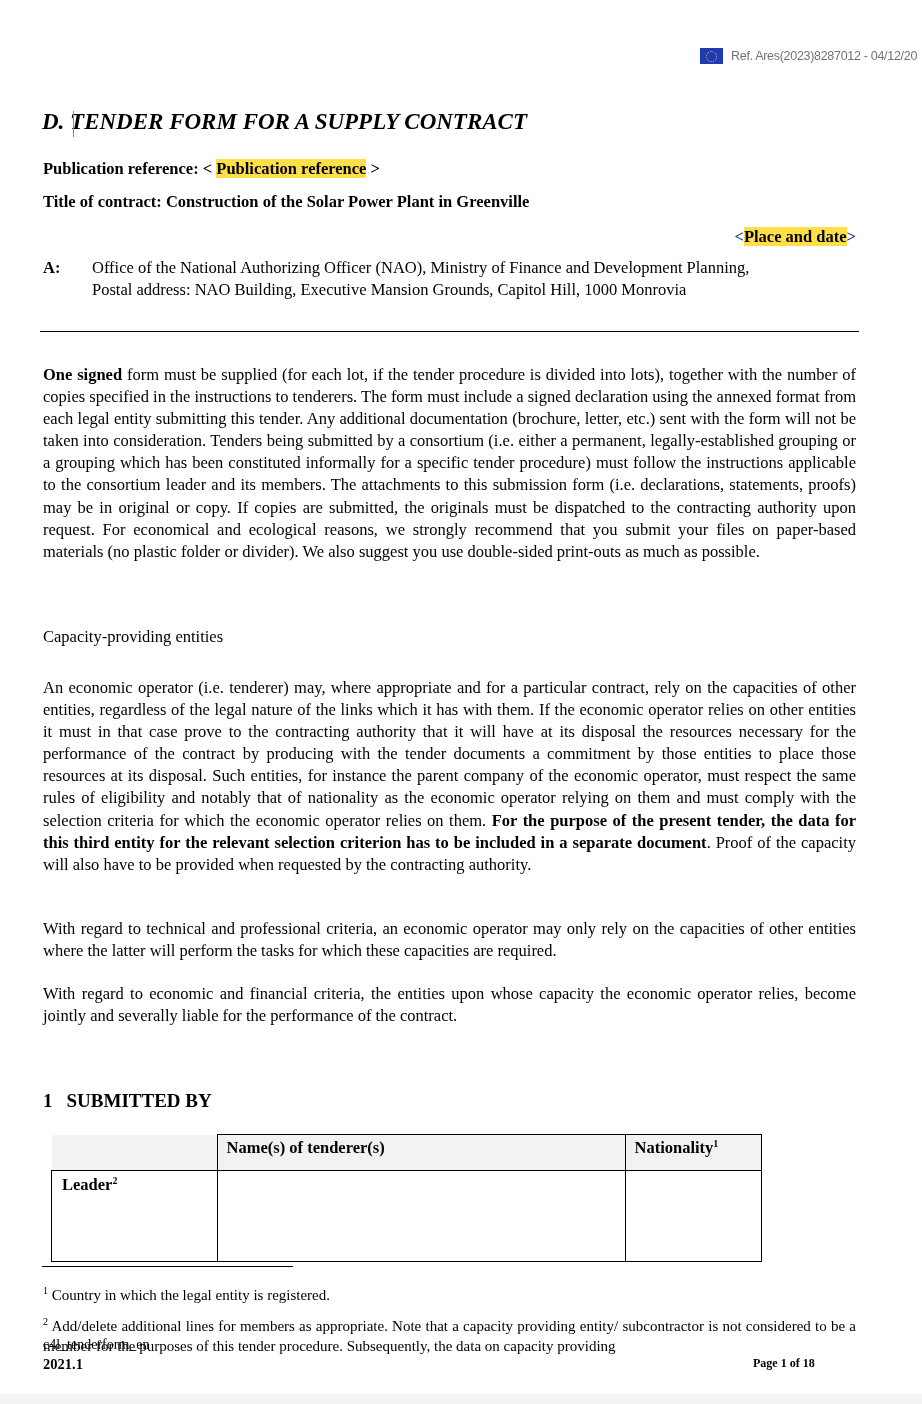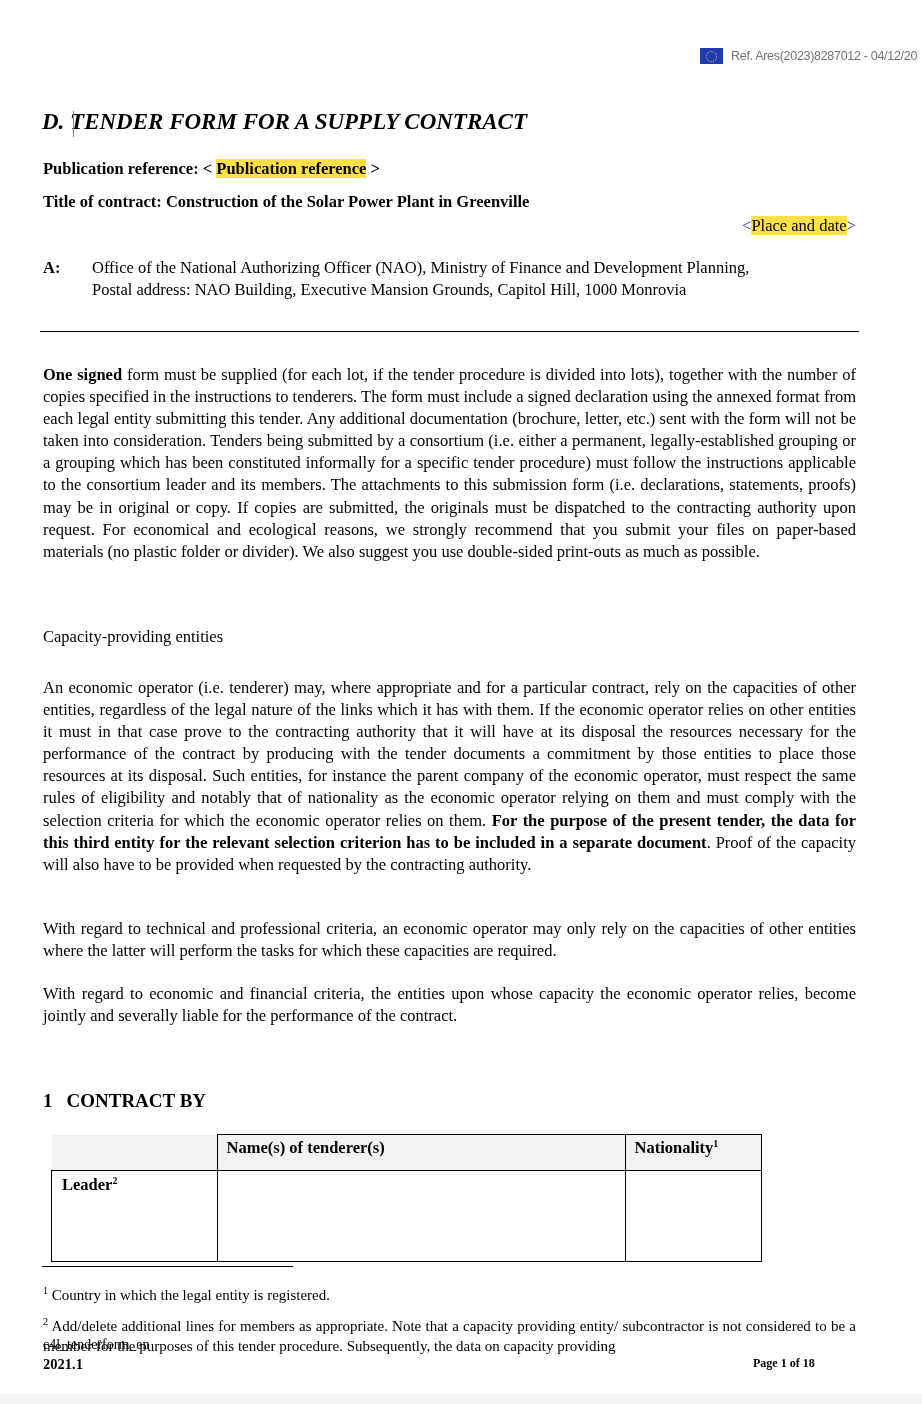--- a/index.html
+++ b/index.html
@@ -23,21 +23,21 @@
     content: ""; position: absolute; left: 6px; top: 3px; width: 9px; height: 9px;
     border: 1.5px dotted #d7b34a; border-radius: 50%;
   }
   .title {
     position: absolute; left: 42px; top: 109px; margin: 0;
     font-size: 23px; font-weight: bold; font-style: italic; white-space: nowrap;
   }
   .caret { position: absolute; left: 73px; top: 111px; width: 1px; height: 26px; background: #888; }
   .bold-line { position: absolute; left: 43px; font-size: 16.5px; font-weight: bold; white-space: nowrap; }
   .hl { background: #fde047; }
-  .place-date { position: absolute; right: 66px; top: 216px; font-size: 16.5px; font-weight: normal; }
+  .place-date { position: absolute; right: 66px; top: 227px; font-size: 16.5px; font-weight: bold; }
   .place-date .br { color: #1a3a8a; }
   .addr { position: absolute; left: 43px; top: 257px; width: 814px; font-size: 16.5px; line-height: 22px; }
   .addr .lbl { position: absolute; left: 0; top: 0; font-weight: bold; }
   .addr .txt { margin-left: 49px; }
   .rule { position: absolute; left: 40px; width: 819px; height: 1.3px; background: #000; }
   .para {
     position: absolute; left: 43px; width: 813px; margin: 0;
     font-size: 16.5px; line-height: 22.1px; text-align: justify;
   }
   .section-h {
@@ -102,21 +102,21 @@
 
   <p class="para" style="top:626px;">Capacity-providing entities</p>
 
   <p class="para" style="top:677px;"><span>An economic operator (i.e. tenderer) may, where appropriate and for a particular contract, rely on the capacities of other entities, regardless of the legal nature of the links which it has with them. If the economic operator relies on other entities it must in that case prove to the contracting authority that it will have at its disposal the resources necessary for the performance of the contract by producing with the tender documents a commitment by those entities to place those resources at its disposal. Such entities, for instance the parent company of the economic operator, must respect the same rules of eligibility and notably that of nationality as the economic operator relying on them and must comply with the selection criteria for which the economic operator relies on them. </span><b>For the purpose of the present tender, the data for this third entity for the relevant selection criterion has to be included in a separate document</b><span>. Proof of the capacity will also have to be provided when requested by the contracting authority.</span></p>
 
   <p class="para" style="top:918px;">With regard to technical and professional criteria, an economic operator may only rely on the capacities of other entities where the latter will perform the tasks for which these capacities are required.</p>
 
   <p class="para" style="top:983px;">With regard to economic and financial criteria, the entities upon whose capacity the economic operator relies, become jointly and severally liable for the performance of the contract.</p>
 
   <div class="section-h">
-    <span class="num">1</span><span>CONTRACT BY</span>
+    <span class="num">1</span><span>SUBMITTED BY</span>
   </div>
 
   <table class="subm">
     <tbody>
         <tr>
       <th class="blank"></th>
       <th class="name"><span>Name(s) of tenderer(s)</span></th>
       <th class="nat"><span>Nationality</span><sup>1</sup></th>
     </tr>
     <tr>

